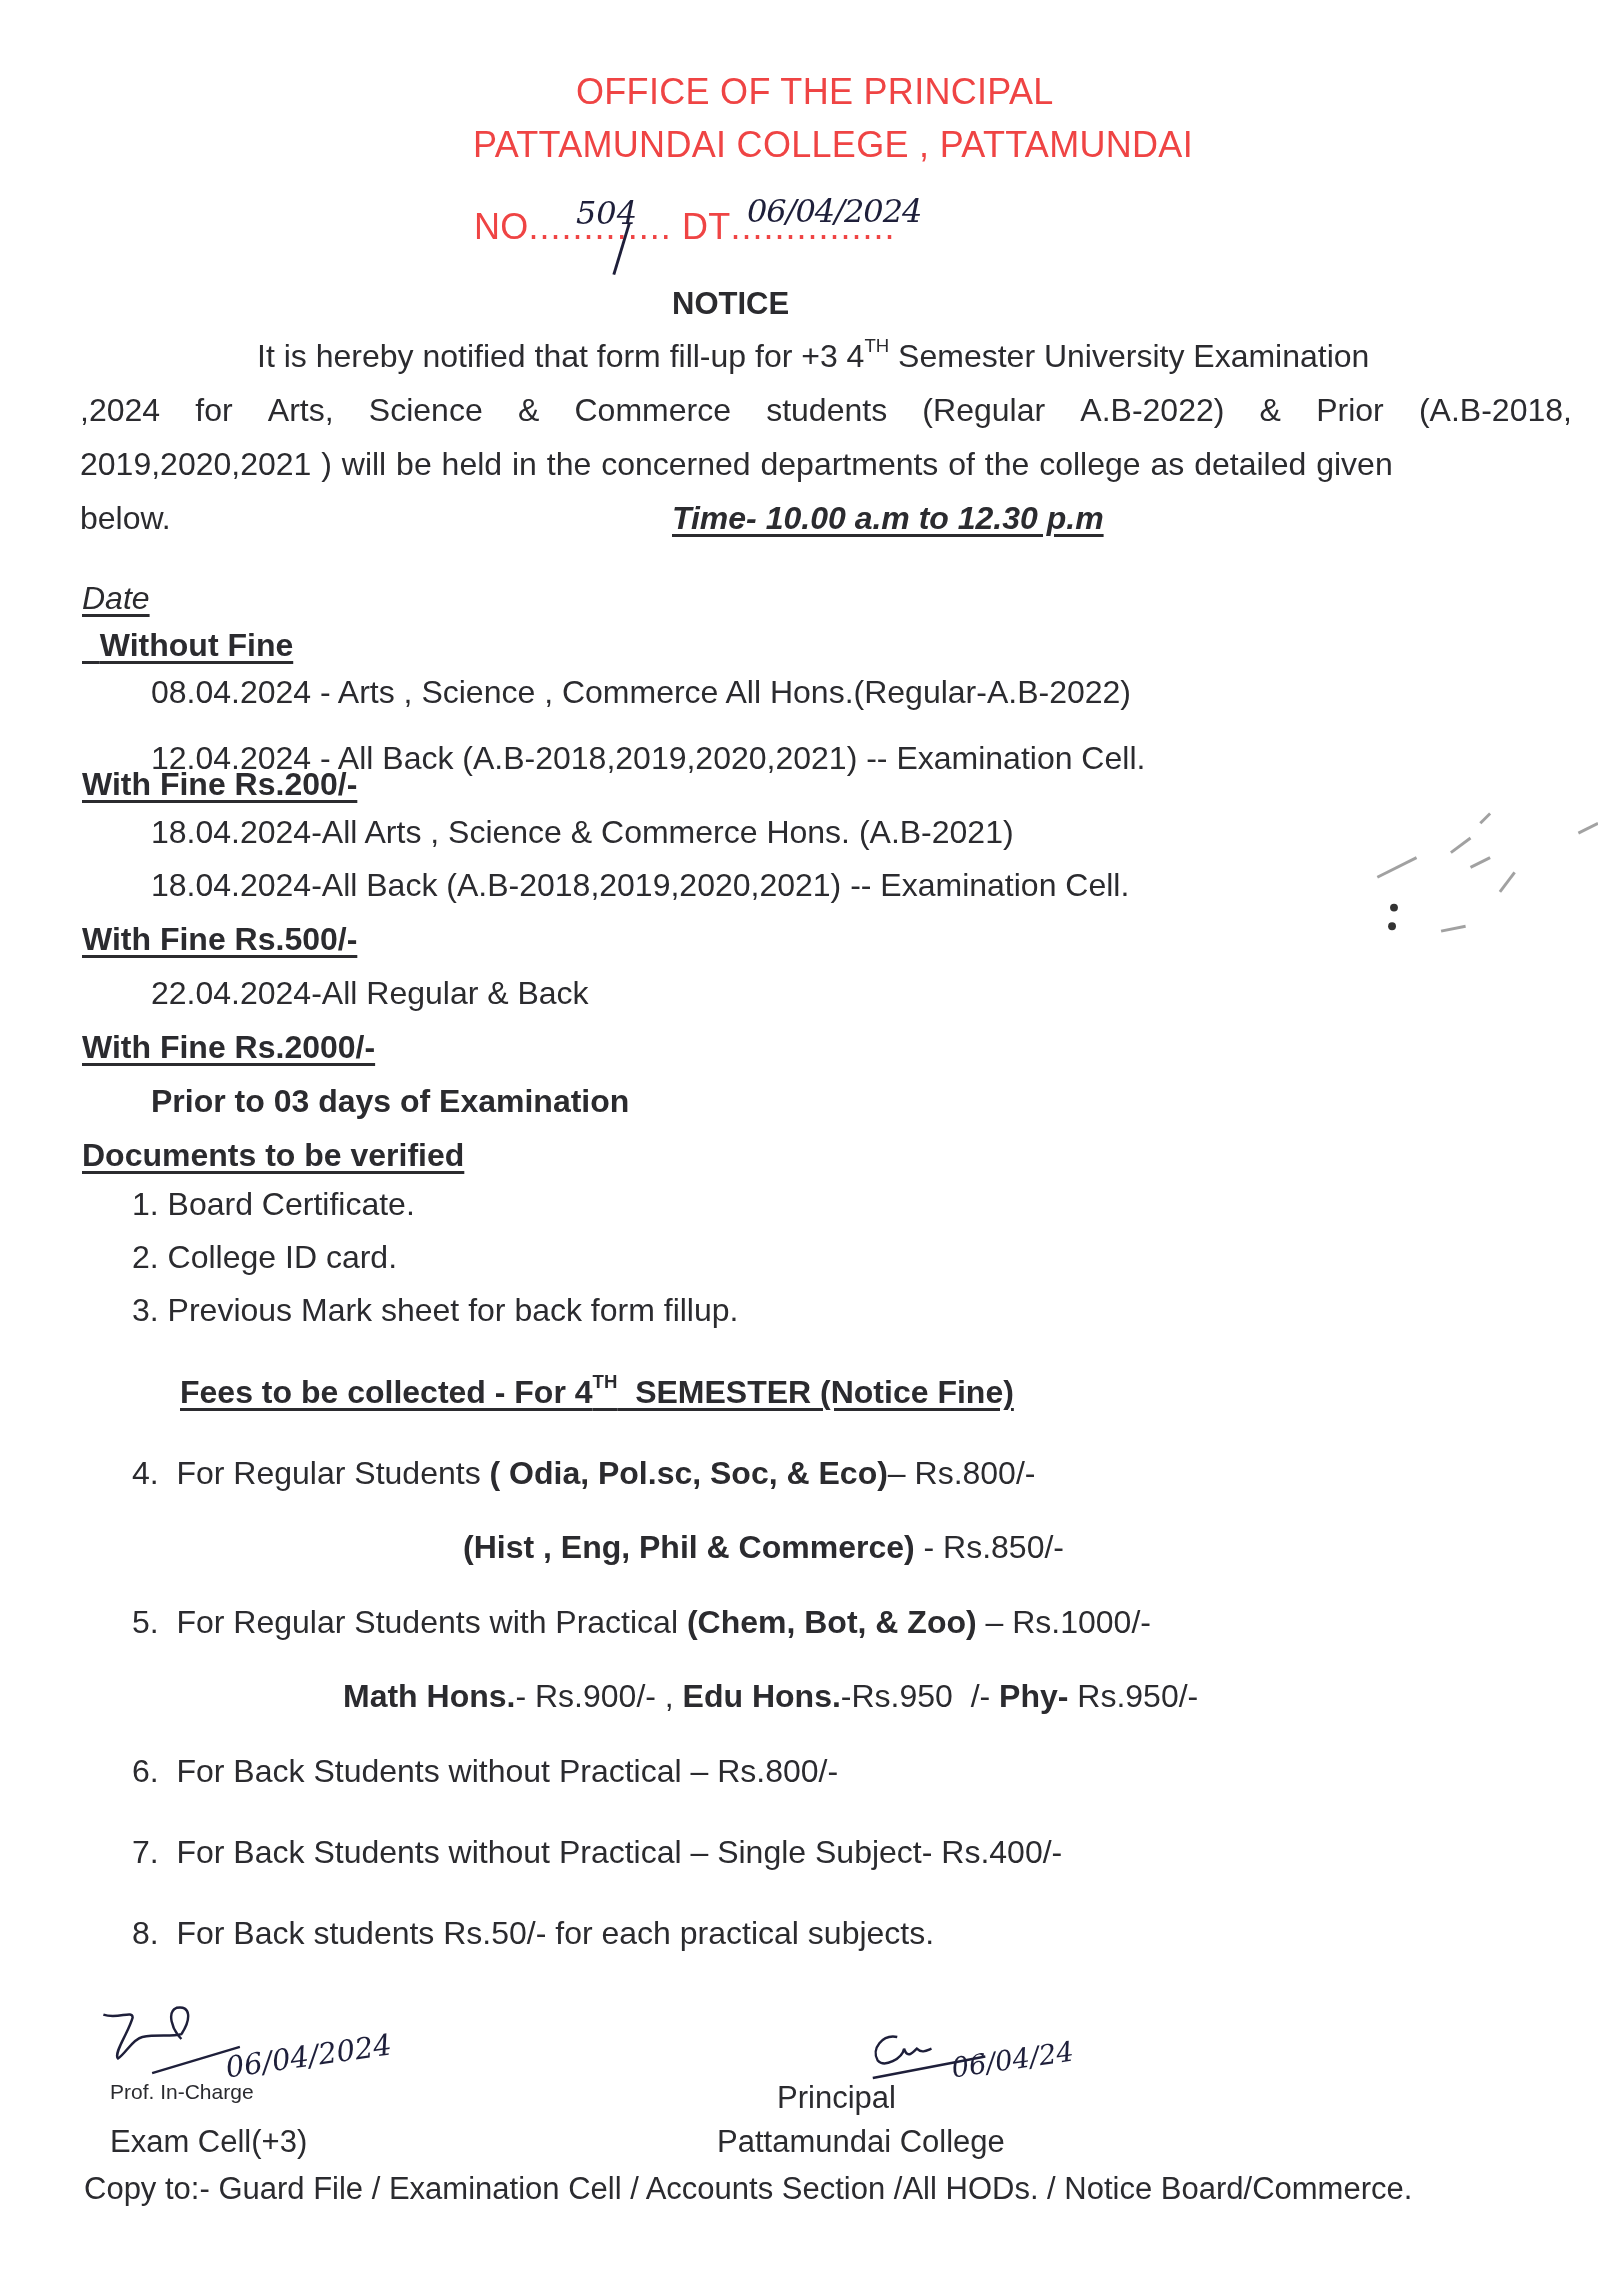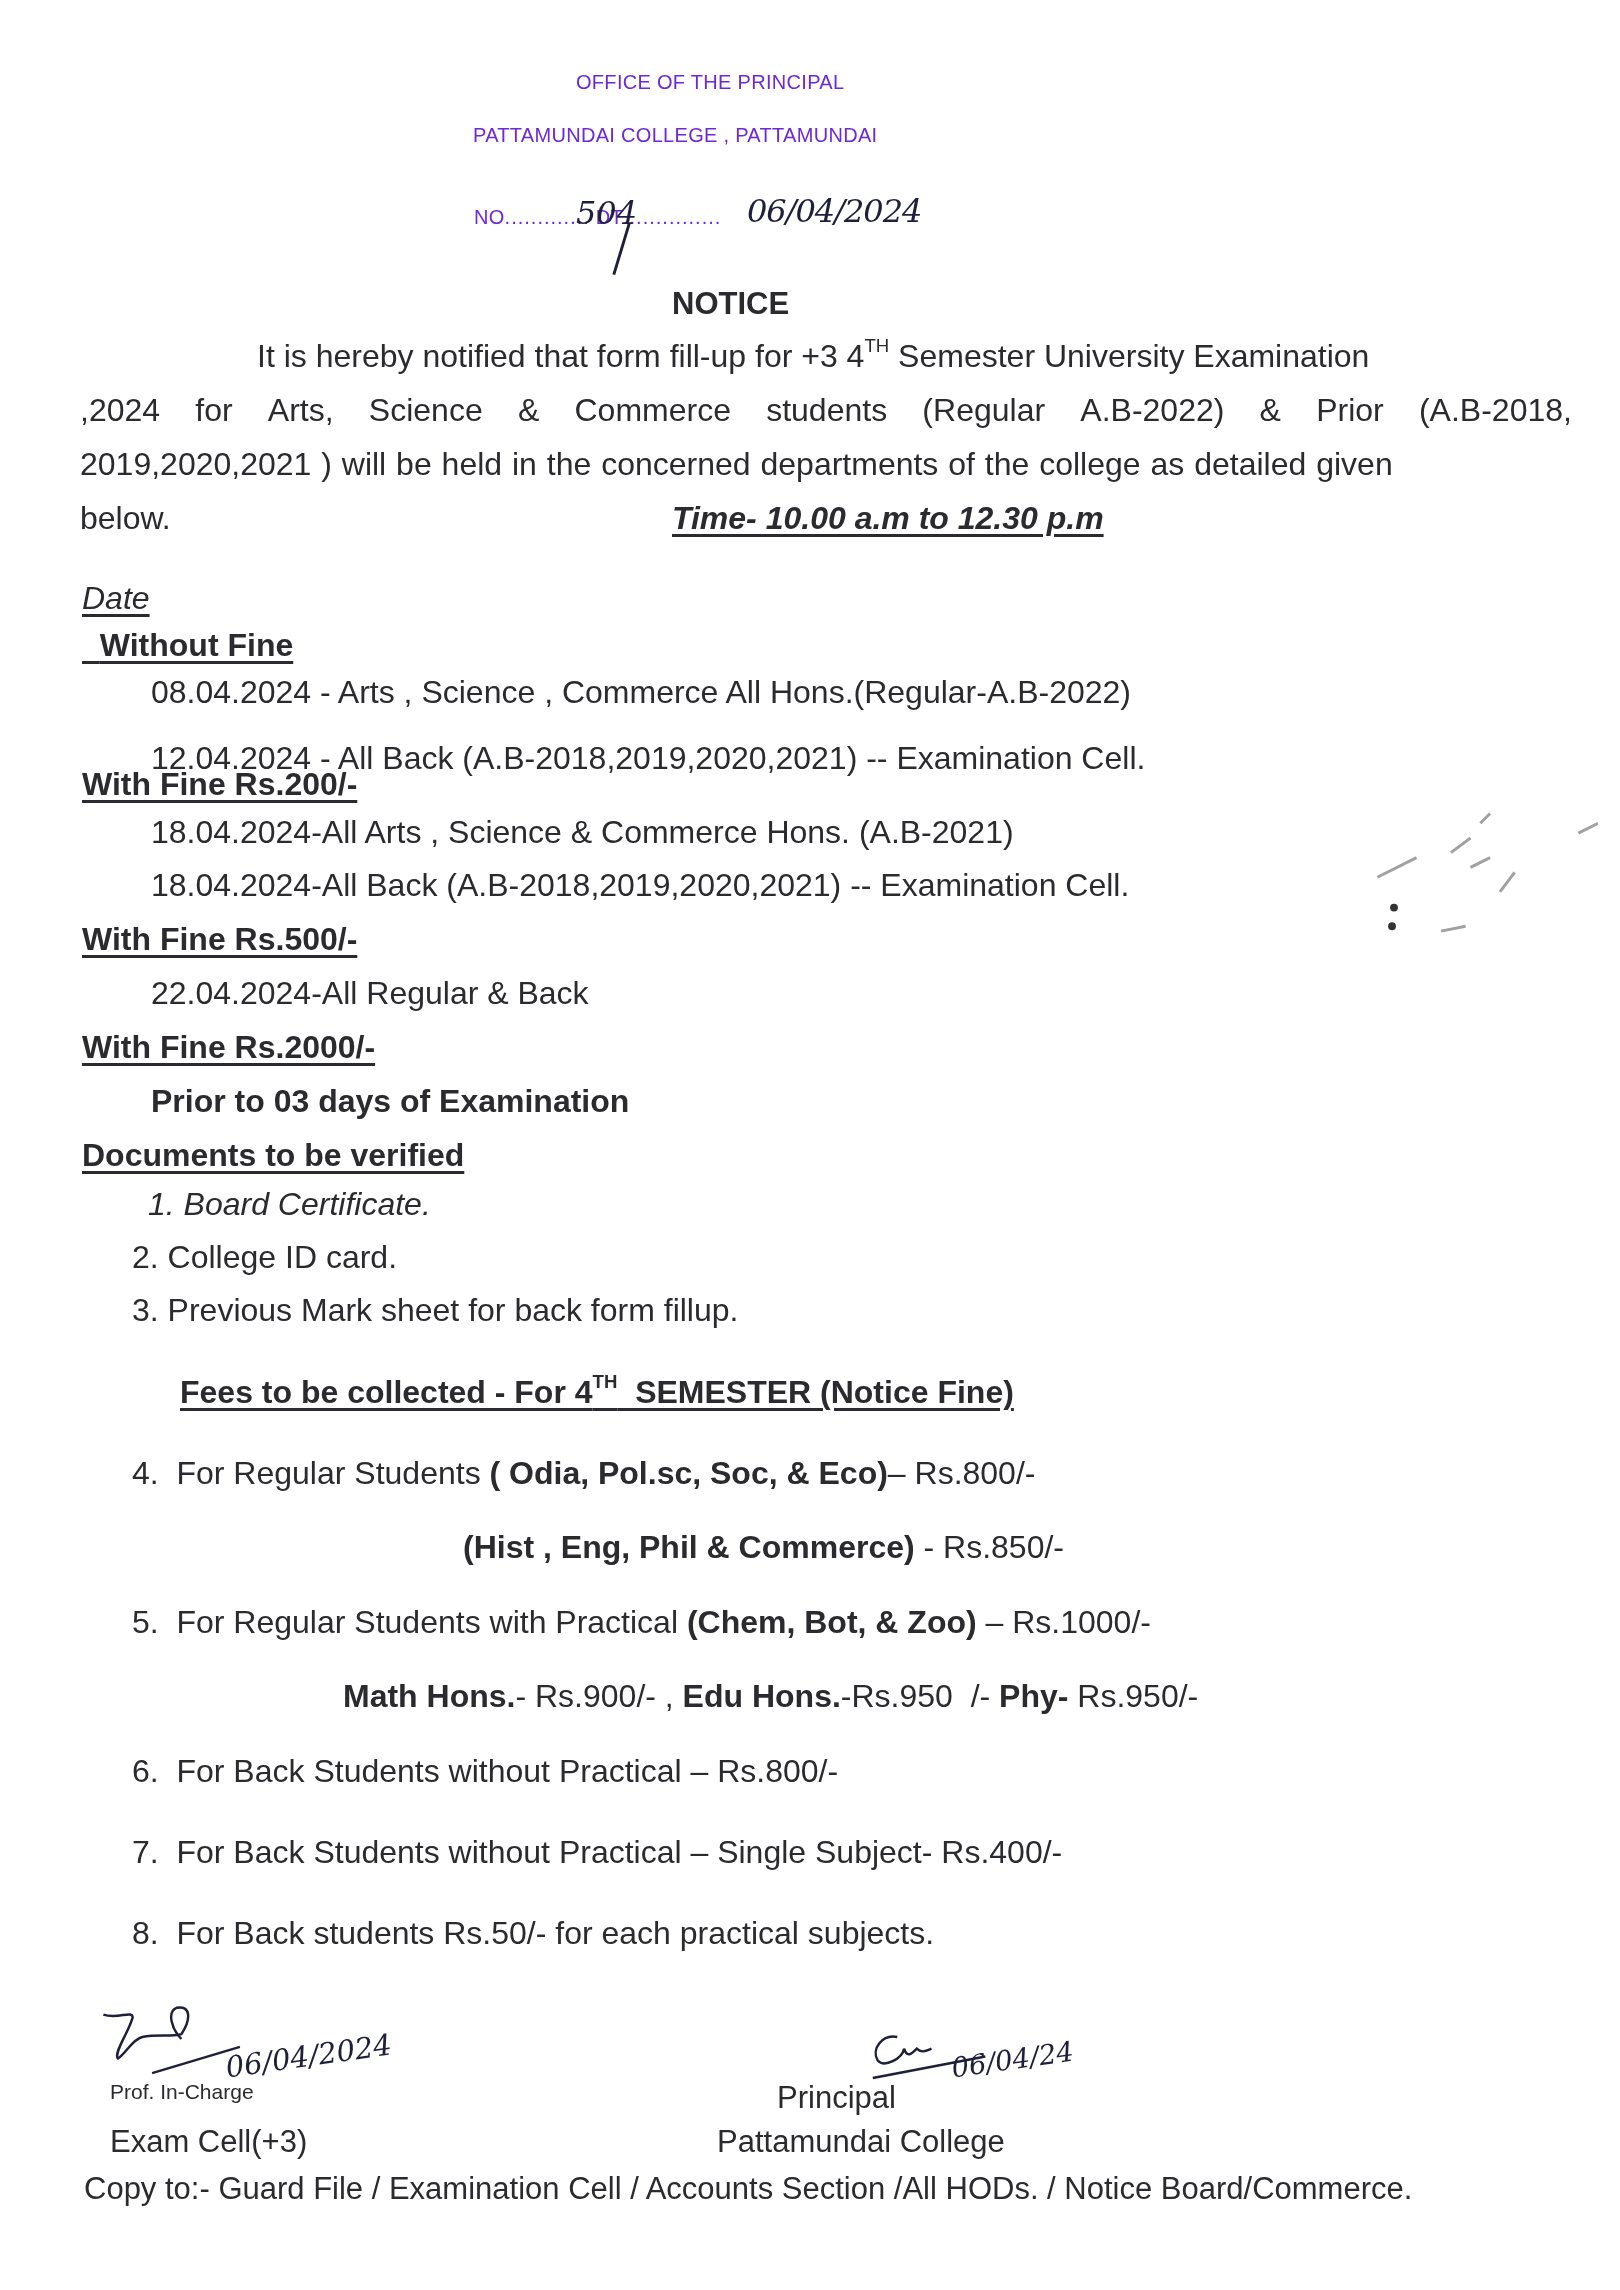--- a/index.html
+++ b/index.html
@@ -2,21 +2,21 @@
 <html><head>
   <meta charset="utf-8">
   <style>
     html, body { margin: 0; padding: 0; background: #ffffff; }
     body {
       width: 1620px; height: 2291px; position: relative; overflow: hidden;
       font-family: "Liberation Sans", "DejaVu Sans", sans-serif;
       color: #2a2a2e;
     }
     .abs { position: absolute; white-space: nowrap; }
-    .hdr { font-size: 20px; letter-spacing: 0.3px; color: #6d28d9; }
+    .hdr { font-size: 36px; letter-spacing: 0.3px; color: #ef4444; }
     .body-text { font-size: 32px; color: #2b2b2f; }
     .bold { font-weight: bold; }
     .ul { text-decoration: underline; text-decoration-thickness: 2.9px; text-underline-offset: 4.9px; }
     .ital { font-style: italic; }
     sup { font-size: 18.6px; vertical-align: 14.7px; line-height: 0; }
     .hand {
       font-family: "DejaVu Serif", serif; font-style: italic;
       color: #1e1f3a; font-size: 31px;
     }
     .dots { letter-spacing: 1px; }
@@ -74,21 +74,21 @@
 <div class="abs body-text" style="left:151px; top:814px;">18.04.2024-All Arts , Science &amp; Commerce Hons. (A.B-2021)</div>
 <div class="abs body-text" style="left:151px; top:867px;">18.04.2024-All Back (A.B-2018,2019,2020,2021) -- Examination Cell.</div>
 
 <div class="abs body-text bold ul" style="left:82px; top:921px;">With Fine Rs.500/-</div>
 <div class="abs body-text" style="left:151px; top:975px;">22.04.2024-All Regular &amp;  Back</div>
 
 <div class="abs body-text bold ul" style="left:82px; top:1029px;">With Fine Rs.2000/-</div>
 <div class="abs body-text bold" style="left:151px; top:1083px;">Prior to 03 days of Examination</div>
 
 <div class="abs body-text bold ul" style="left:82px; top:1137px;">Documents to be verified</div>
-<div class="abs body-text" style="left:148px; top:1186px;font-style:italic;"><span>1.</span>&nbsp;<span>Board Certificate.</span></div>
+<div class="abs body-text" style="left:132px; top:1186px;"><span>1.</span>&nbsp;<span>Board Certificate.</span></div>
 <div class="abs body-text" style="left:132px; top:1239px;"><span>2.</span>&nbsp;<span>College ID card.</span></div>
 <div class="abs body-text" style="left:132px; top:1292px;"><span>3.</span>&nbsp;<span>Previous Mark sheet for back form fillup.</span></div>
 
 <div class="abs body-text bold ul" style="left:180px; top:1374px;">
   <span>Fees to be collected - For 4</span><sup>TH</sup><span style="white-space:pre">  SEMESTER (Notice Fine)</span>
 </div>
 
 <div class="abs body-text" style="left:132px; top:1455px;">
   <span>4.</span>&nbsp;&nbsp;<span style="white-space:pre">For Regular Students </span><span class="bold">( Odia, Pol.sc, Soc, &amp; Eco)</span><span>– Rs.800/-</span>
 </div>

